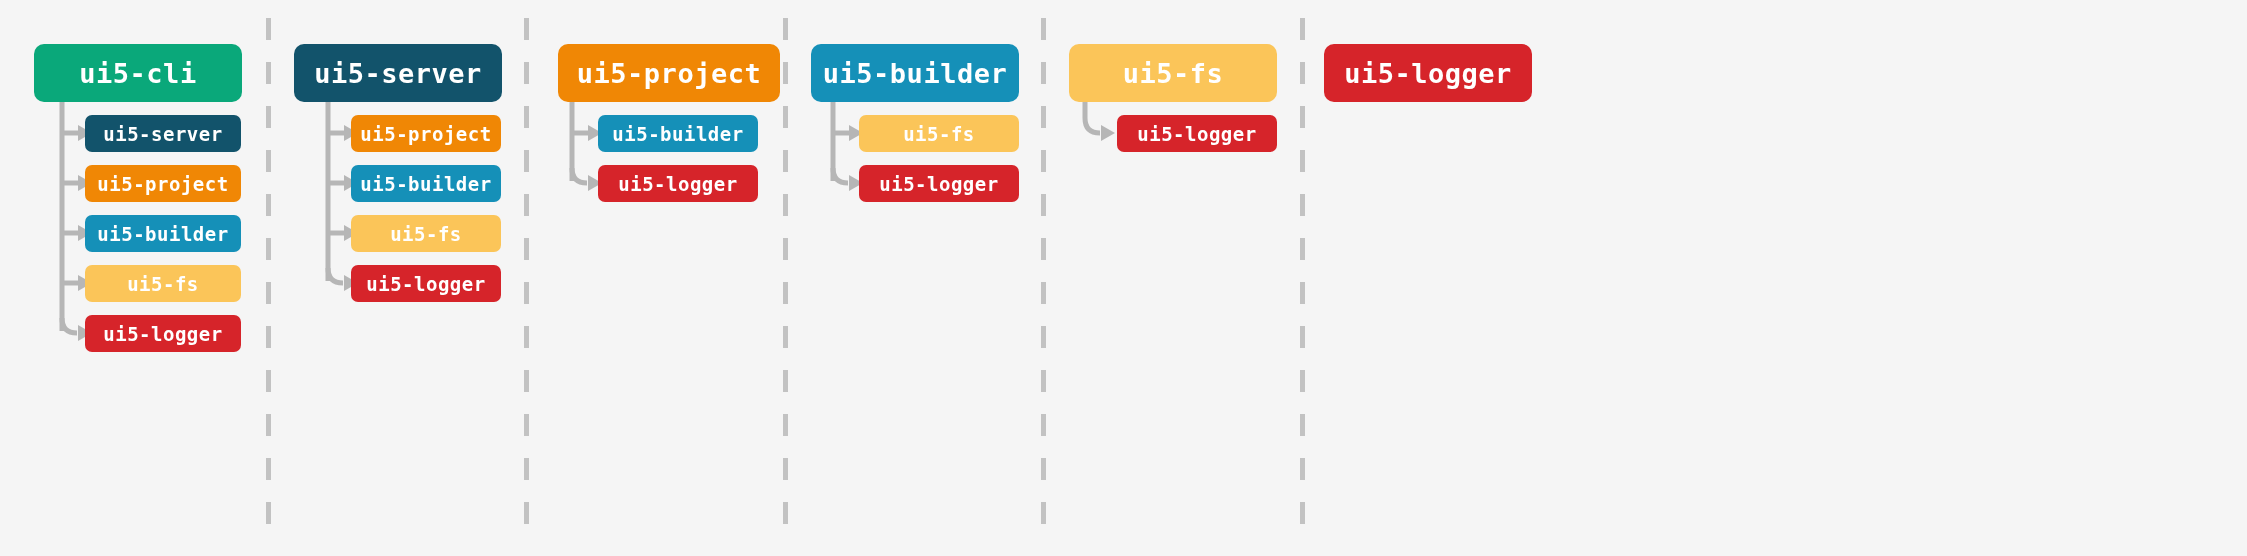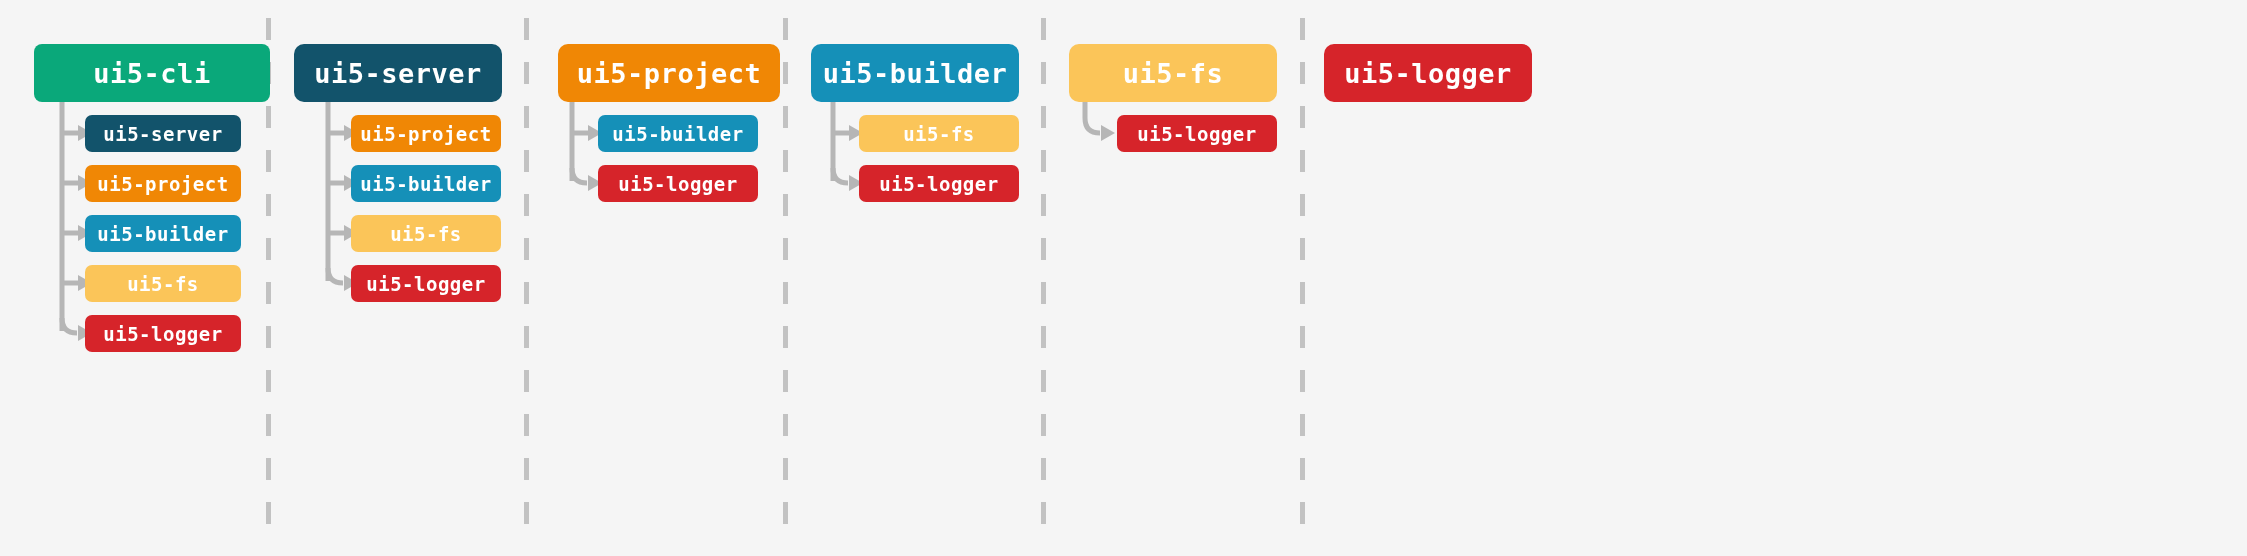--- a/index.html
+++ b/index.html
@@ -85,21 +85,21 @@
       </g>
       <g fill="#b6b6b6">
         <polygon points="78,125 92,133 78,141"></polygon>
         <polygon points="78,175 92,183 78,191"></polygon>
         <polygon points="78,225 92,233 78,241"></polygon>
         <polygon points="78,275 92,283 78,291"></polygon>
         <polygon points="78,325 92,333 78,341"></polygon>
       </g>
     </svg>
 
-    <div class="node root" style="left:34px; top:44px; width:236px; background:#0aa87a;border-radius:8px;">
+    <div class="node root" style="left:34px; top:44px; width:208px; background:#0aa87a;">
       <span>ui5-cli</span>
     </div>
 
     <div class="node child" style="left:85px; top:115px; width:156px; background:#12536b;">
       <span>ui5-server</span>
     </div>
     <div class="node child" style="left:85px; top:165px; width:156px; background:#f08705;">
       <span>ui5-project</span>
     </div>
     <div class="node child" style="left:85px; top:215px; width:156px; background:#1590b8;">

